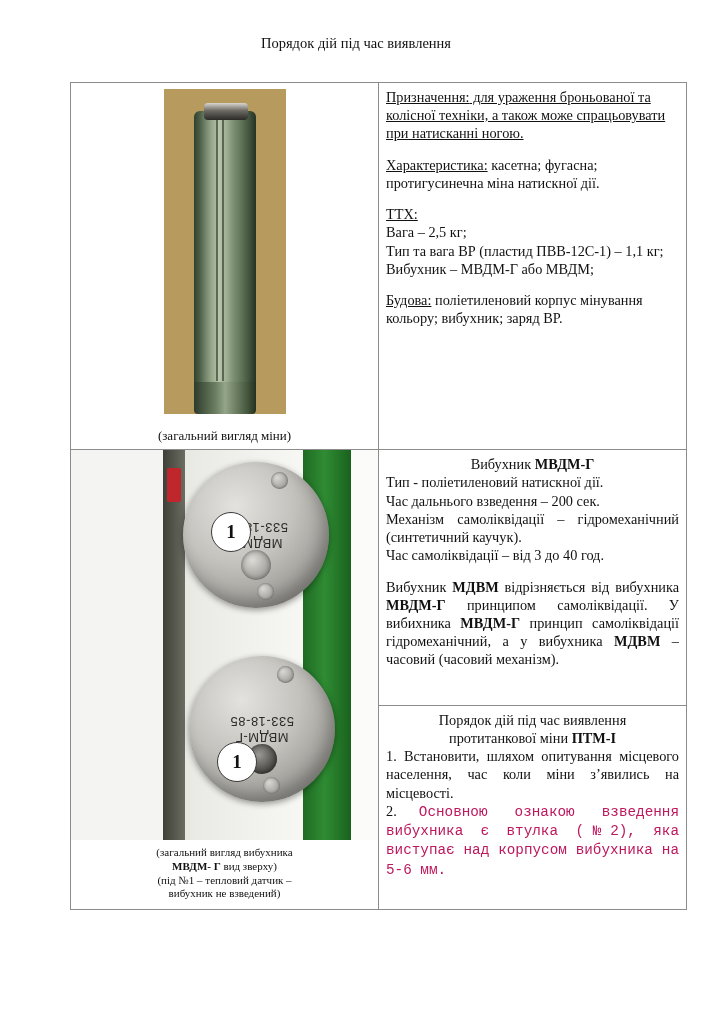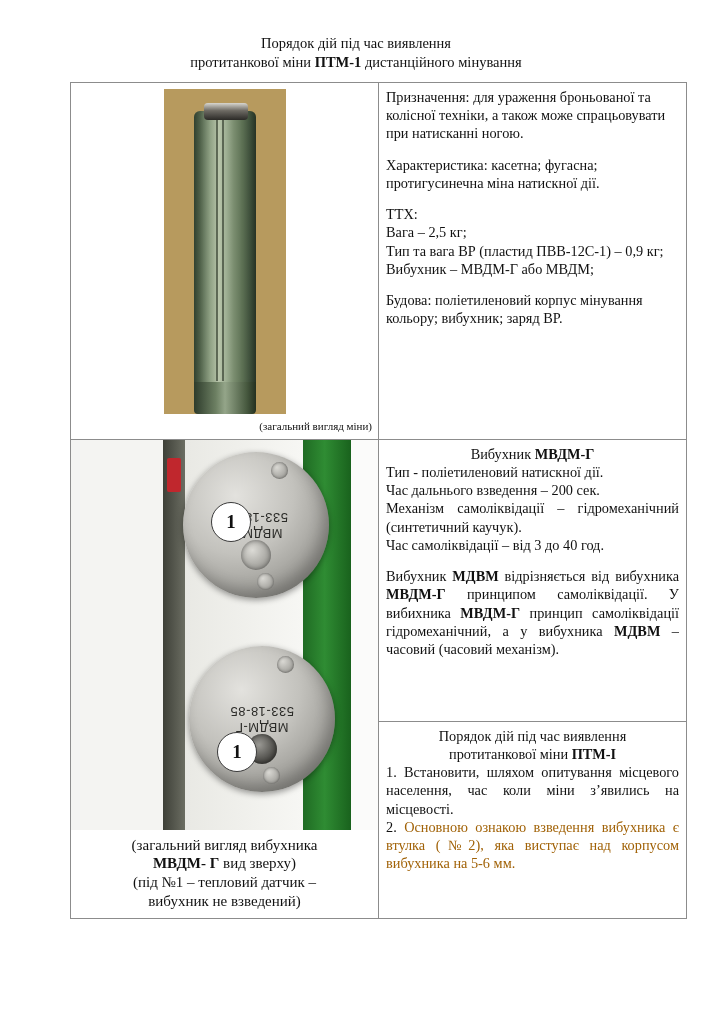--- a/index.html
+++ b/index.html
@@ -44,25 +44,25 @@
   .col-left  { width: 308px; }
   .col-right { width: 308px; }
 
   .cell-pad {
     padding: 5px 7px 6px 7px;
     font-size: 14.3px;
     line-height: 1.275;
   }
 
   
-  .u { }
+  .u { text-decoration: underline; }
   .just { text-align: justify; text-align-last: left; }
   .ctr  { text-align: center; }
   .gap  { height: 13px; }
-  .red  { color: #a16207; }
+  .red  { color: #be185d; font-family: Liberation Mono, monospace; }
   .blk  { color: #111111; }
   p.tp { margin: 0; }
 
   
   .photo-cell-1 {
     padding: 6px 0 4px 0;
     text-align: center;
   }
   .mine-photo {
     width: 122px;
@@ -99,24 +99,25 @@
   }
   .mine-base {
     position: absolute;
     left: 30px; bottom: 0;
     width: 62px; height: 32px;
     border-radius: 0 0 4px 4px;
     background: linear-gradient(90deg,#2d3b2b,#6c7f62 35%,#94a589 50%,#47593f 85%,#243020);
   }
 
   .cap-text {
-    font-size: 11px;
+    font-size: 13px;
     line-height: 1.25;
-    text-align: right;
+    text-align: center;
     padding: 2px 6px 5px 6px;
+    margin-top: 8px;
   }
 
   
   .photo-cell-2 { padding: 0; }
   .fuze-photo {
     position: relative;
     width: 100%;
     height: 390px;
     background: #ffffff;
     overflow: hidden;
@@ -199,30 +200,29 @@
     font-weight: bold;
     font-size: 19px;
     color: #111111;
   }
   .callout.c1 { left: 140px; top: 62px; }
   .callout.c2 { left: 146px; top: 292px; }
 
   .fuze-caption {
     padding: 6px 6px 8px 6px;
     text-align: center;
-    font-size: 15px;
+    font-size: 11px;
     line-height: 1.24;
   }
 </style>
 </head>
 <body>
 
 <div class="doc-title">
   <span class="ln">Порядок дій під час виявлення</span>
-  <span class="ln"><span>протитанкової міни </span><b>ПТМ-1</b><span> дистанційного мінування</span></span>
 </div>
 
 <table class="mine-table">
   <colgroup>
     <col class="col-left">
       <col class="col-right">
   </colgroup>
 
   <tbody>
       <tr>
@@ -240,21 +240,21 @@
     </td>
 
     <td>
       <div class="cell-pad">
         <p class="tp"><span class="u">Призначення:</span><span class="u"> для ураження броньованої та колісної техніки, а також може спрацьовувати при натисканні ногою.</span></p>
         <div class="gap"></div>
         <p class="tp"><span class="u">Характеристика:</span><span> касетна; фугасна; протигусинечна міна натискної дії.</span></p>
         <div class="gap"></div>
         <p class="tp"><span class="u">ТТХ:</span></p>
         <p class="tp">Вага – 2,5 кг;</p>
-        <p class="tp">Тип та вага ВР (пластид ПВВ-12С-1) – 0,9 кг;</p>
+        <p class="tp">Тип та вага ВР (пластид ПВВ-12С-1) – 1,1 кг;</p>
         <p class="tp">Вибухник – МВДМ-Г або МВДМ;</p>
         <div class="gap"></div>
         <p class="tp"><span class="u">Будова:</span><span> поліетиленовий корпус мінування кольору; вибухник; заряд ВР.</span></p>
       </div>
     </td>
   </tr>
 
   <tr>
     <td rowspan="2">
       <div class="photo-cell-2">

